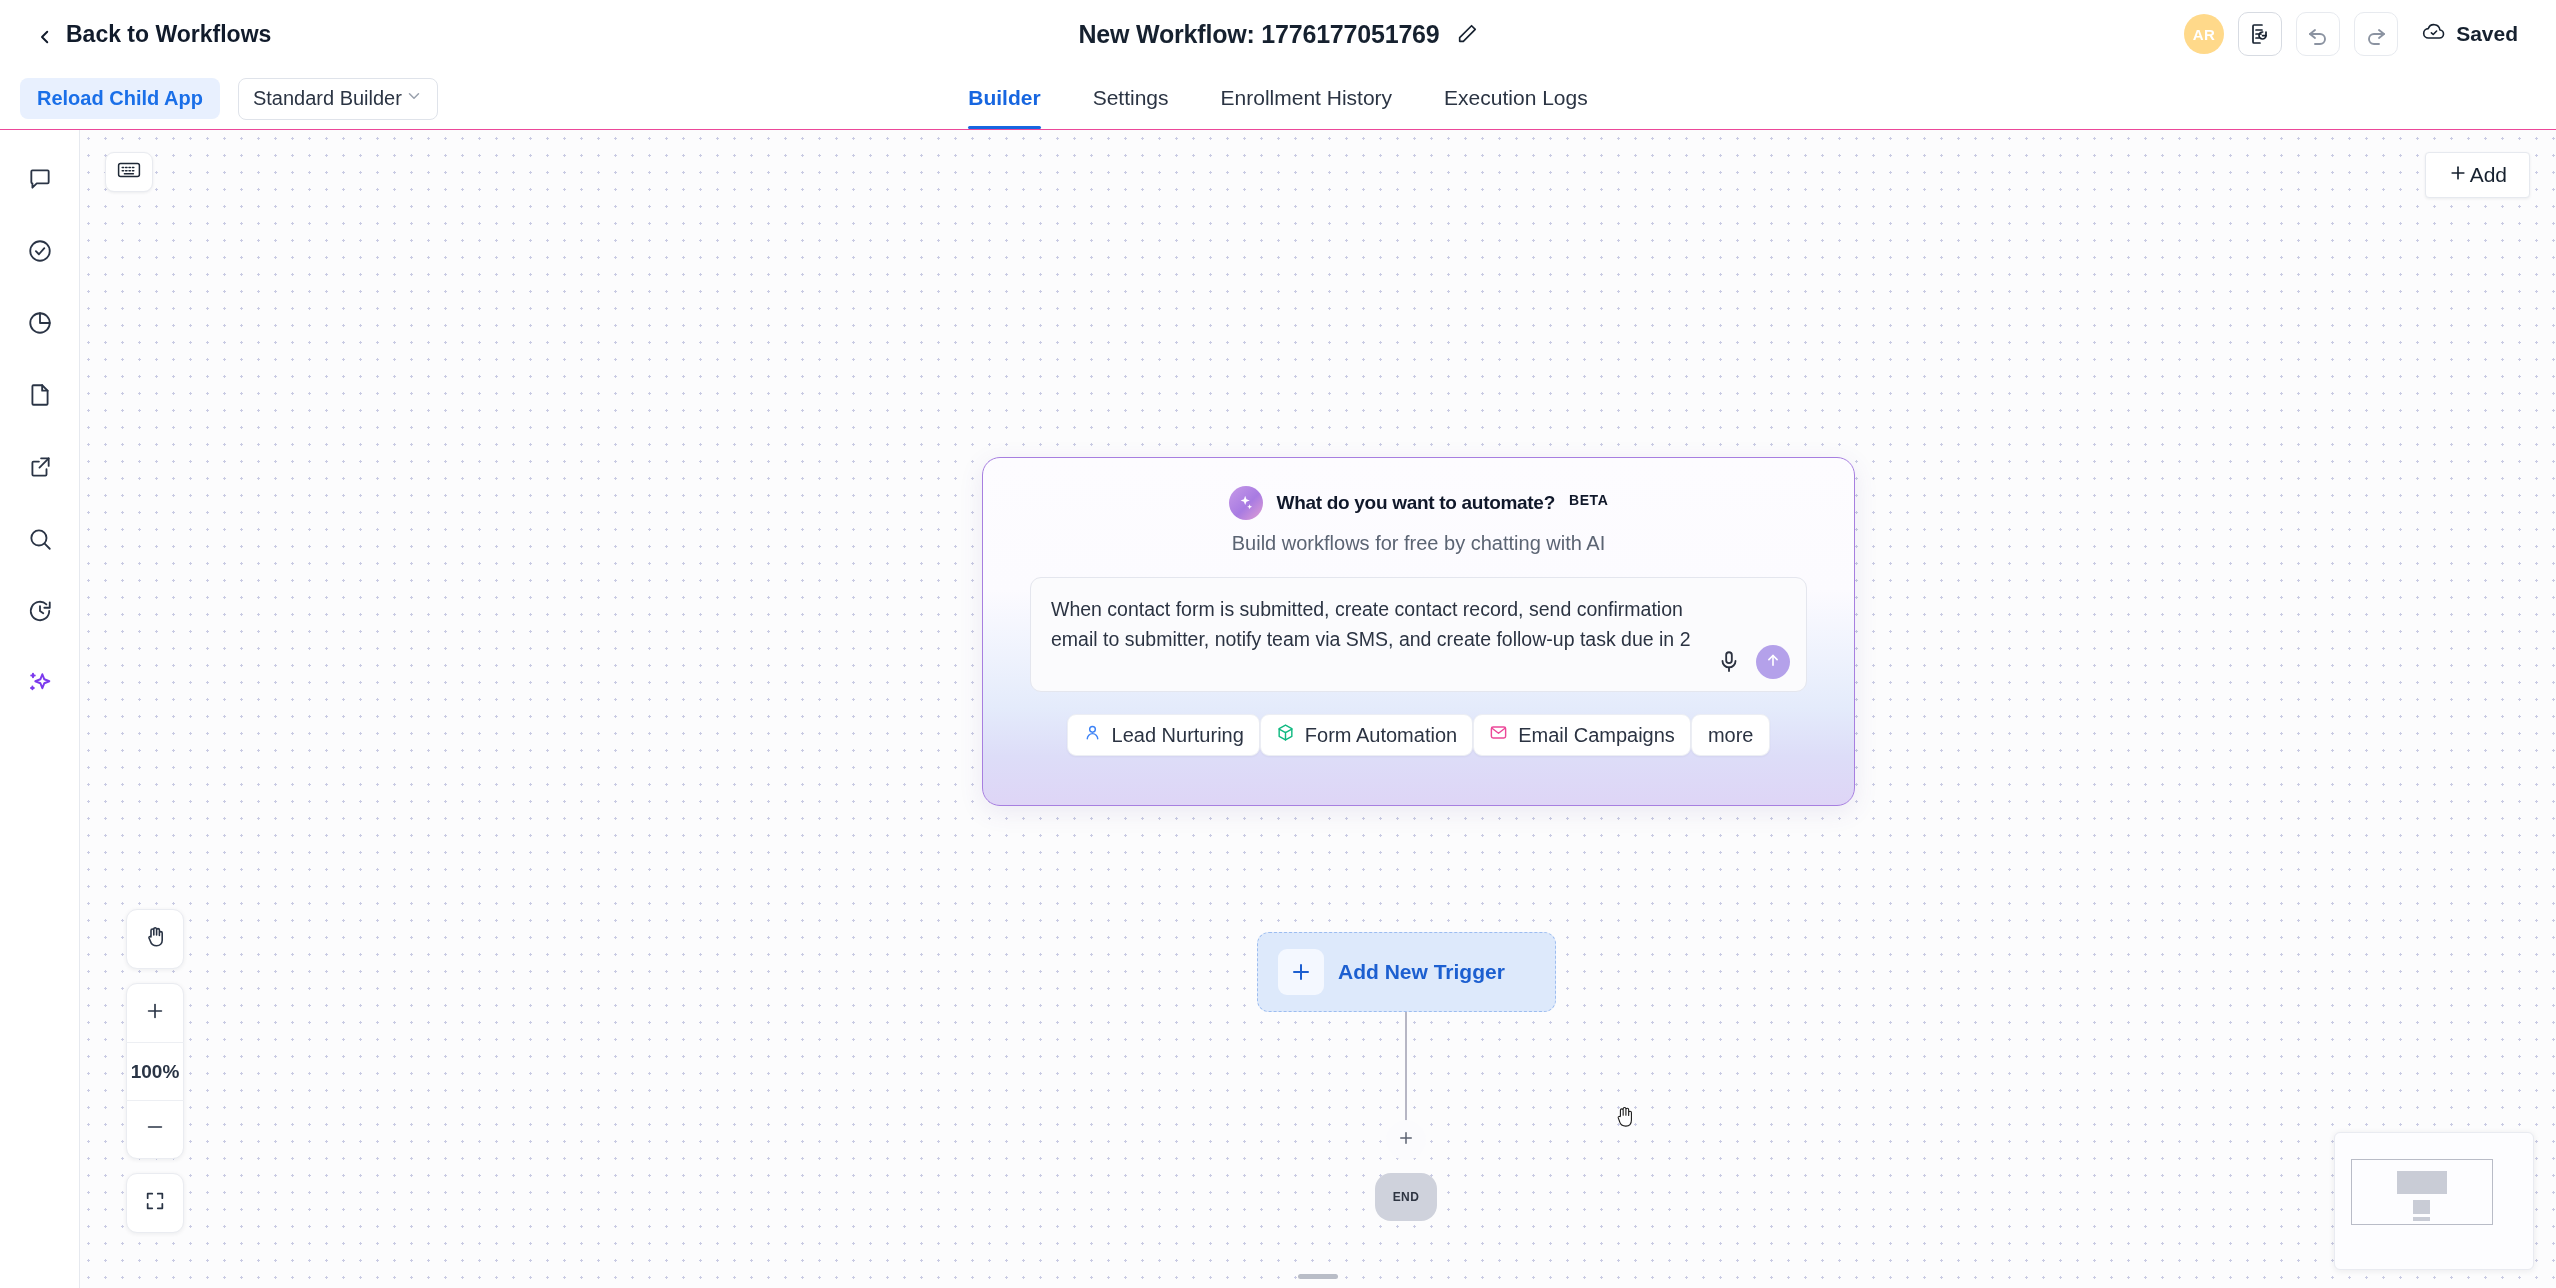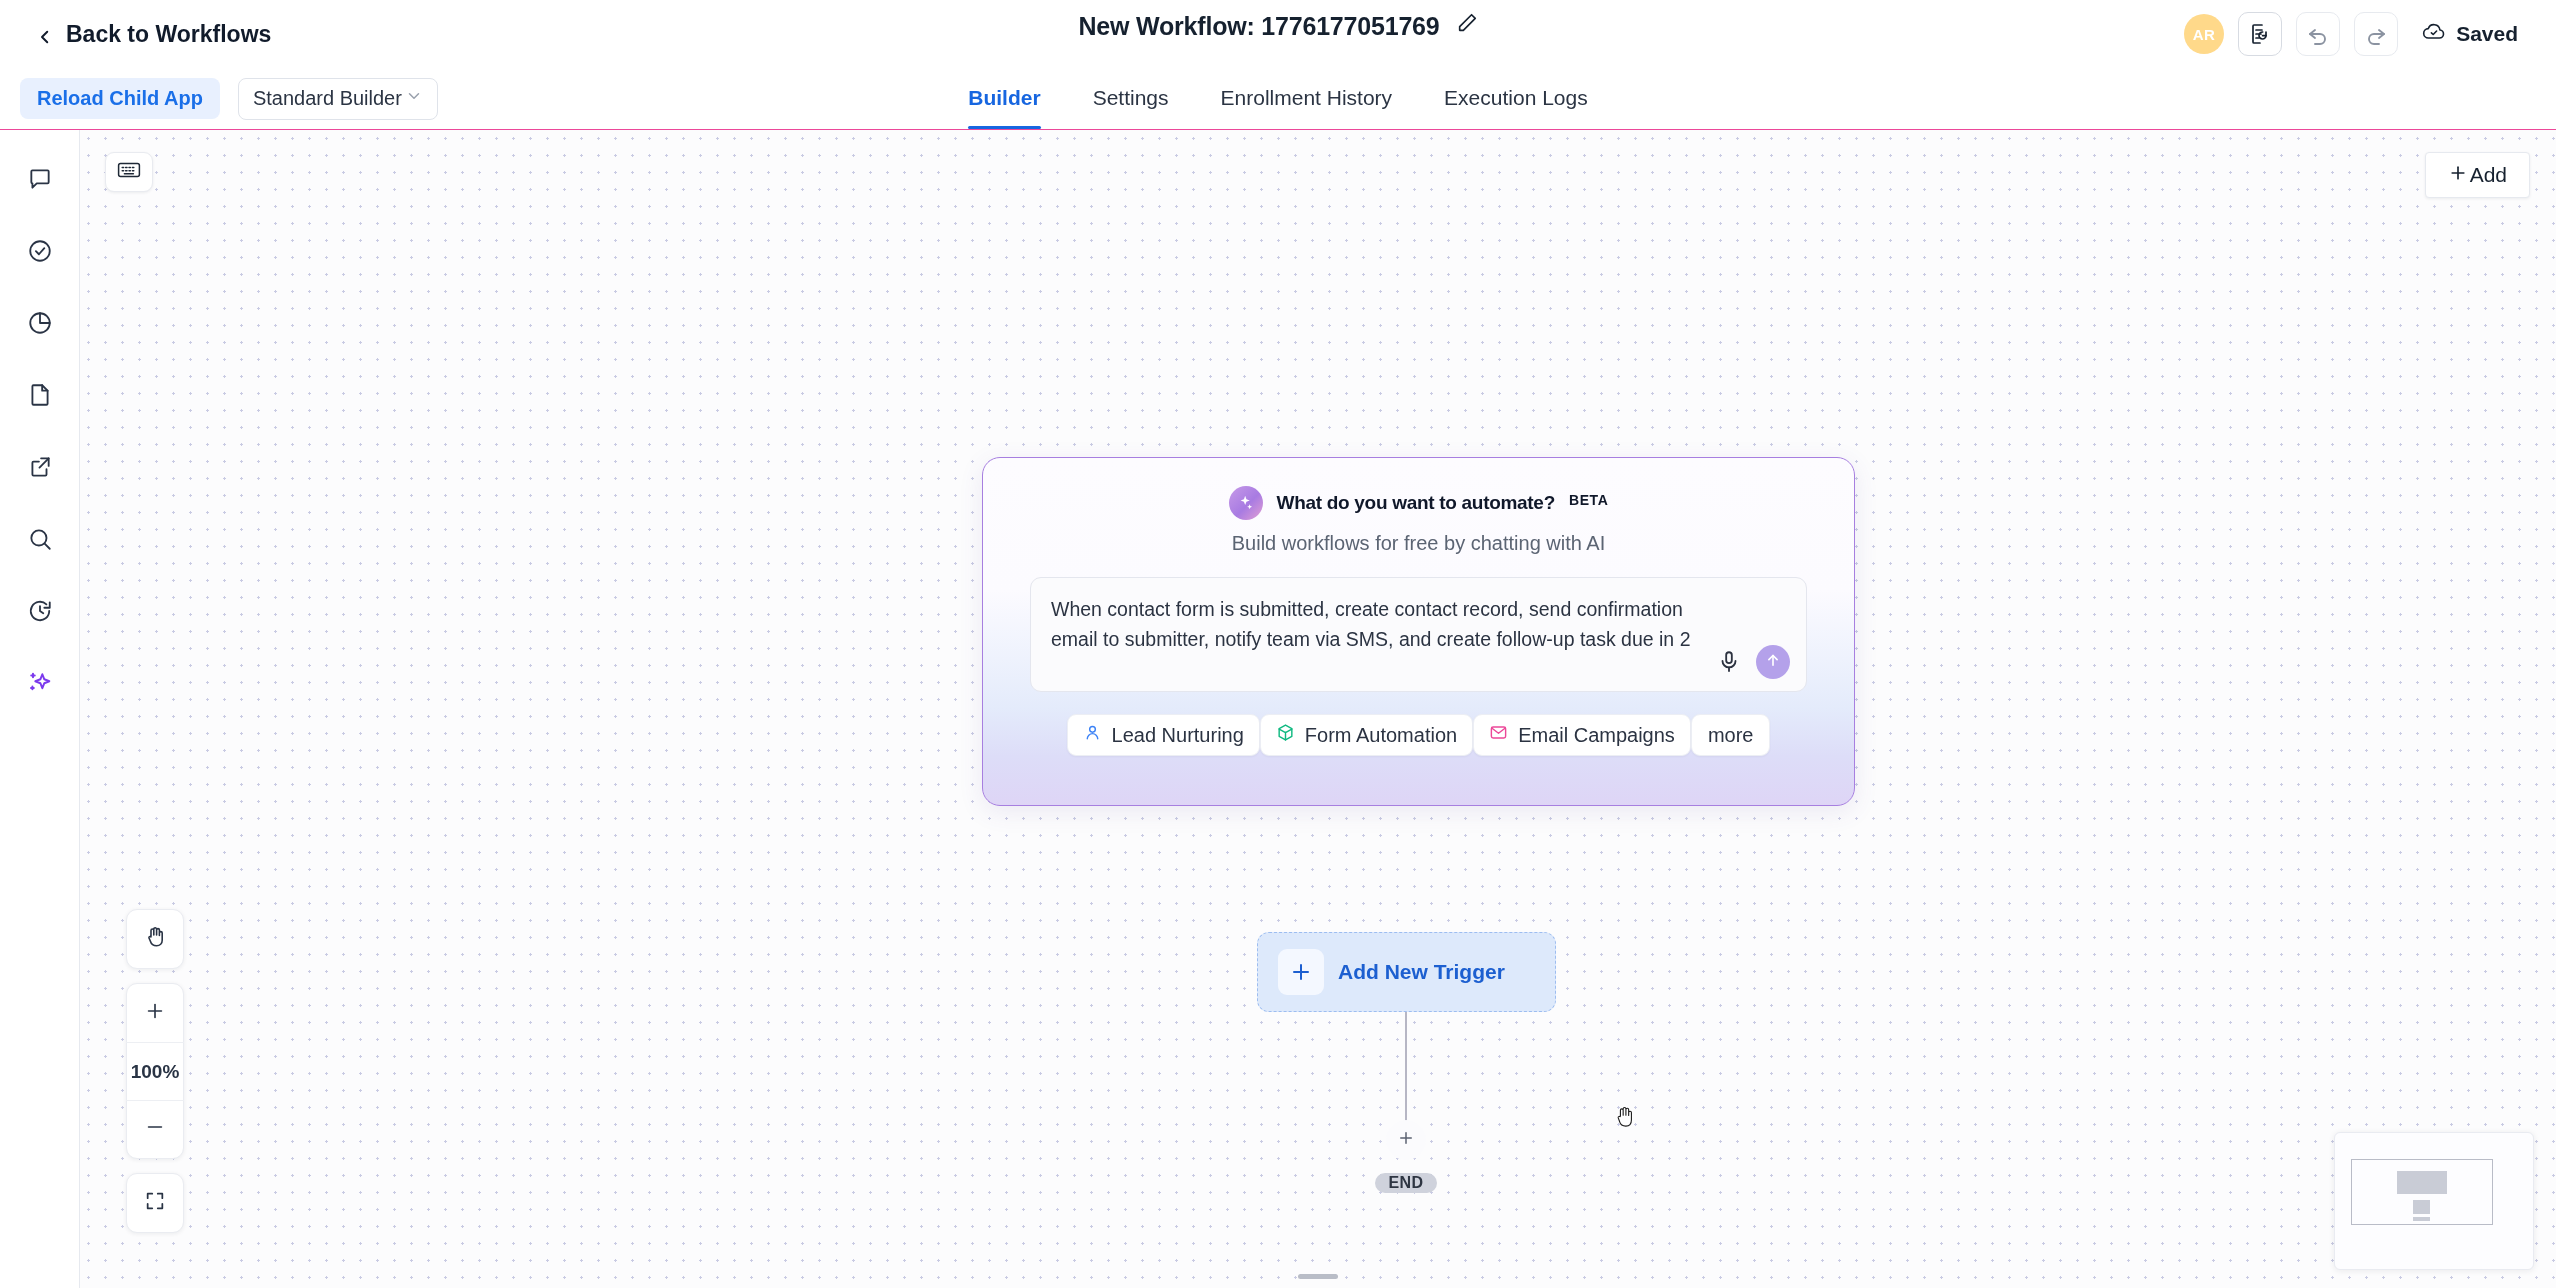--- a/index.html
+++ b/index.html
@@ -19,22 +19,22 @@
     position: relative;
     padding: 0 28px;
   }
   .back-link {
     display: flex; align-items: center; gap: 12px;
     color: #111b2b; font-size: 23px; font-weight: 600;
     cursor: pointer; padding: 6px 8px; border-radius: 6px;
   }
   .back-chevron { display: block; width: 18px; height: 18px; }
   .title-wrap {
-    position: absolute; left: 0; right: 0; top: 12px; height: 68px;
-    display: flex; justify-content: center;
+    position: absolute; left: 0; right: 0; top: 0; height: 68px;
+    display: flex; align-items: center; justify-content: center;
     gap: 16px; pointer-events: none;
   }
   .wf-title { font-size: 25px; font-weight: 600; color: #16212f; letter-spacing: -0.2px; }
   .edit-pencil { width: 22px; height: 22px; pointer-events: auto; cursor: pointer; }
   .top-right {
     margin-left: auto; display: flex; align-items: center; gap: 14px;
     position: relative; z-index: 5;
   }
   .avatar {
     width: 40px; height: 40px; border-radius: 50%;
@@ -235,24 +235,24 @@
 
   .edge { position: absolute; left: 1325px; top: 882px; width: 2px; height: 123px; background: #b6b6c4; }
   .edge-plus {
     position: absolute; left: 1306px; top: 990px;
     width: 40px; height: 40px; border-radius: 50%;
     background: #fbfbfd; border: 1px solid transparent;
     display: flex; align-items: center; justify-content: center; cursor: pointer;
   }
   .end-pill {
     position: absolute; left: 1295px; top: 1043px;
-    width: 62px; height: 20px; border-radius: 16px;
+    width: 62px; height: 48px; border-radius: 16px;
     background: #cfd2dc; color: #2e3542;
     display: flex; align-items: center; justify-content: center;
-    font-size: 16px; font-weight: 600; letter-spacing: .4px;
+    font-size: 12px; font-weight: 600; letter-spacing: .4px;
   }
 
   
   .grab-cursor { position: absolute; left: 1534px; top: 975px; width: 22px; height: 24px; }
 
   
   .zoom-stack {
     position: absolute; left: 46px; bottom: 55px;
     display: flex; flex-direction: column; gap: 14px; align-items: center;
   }

